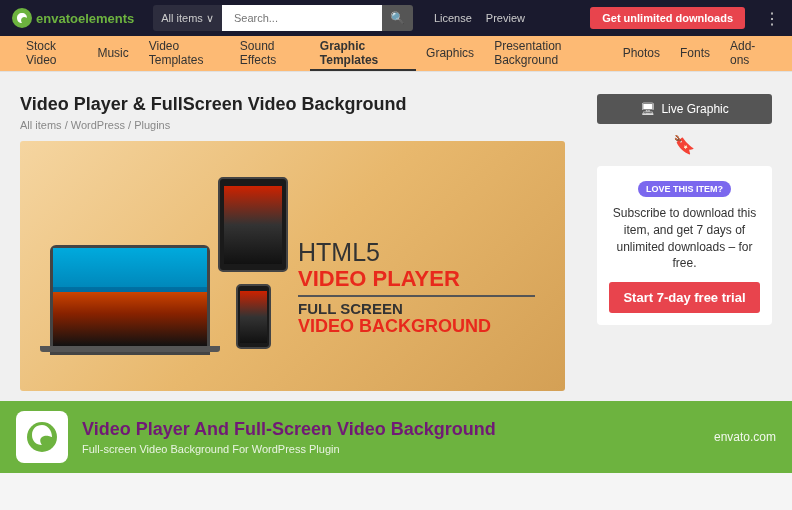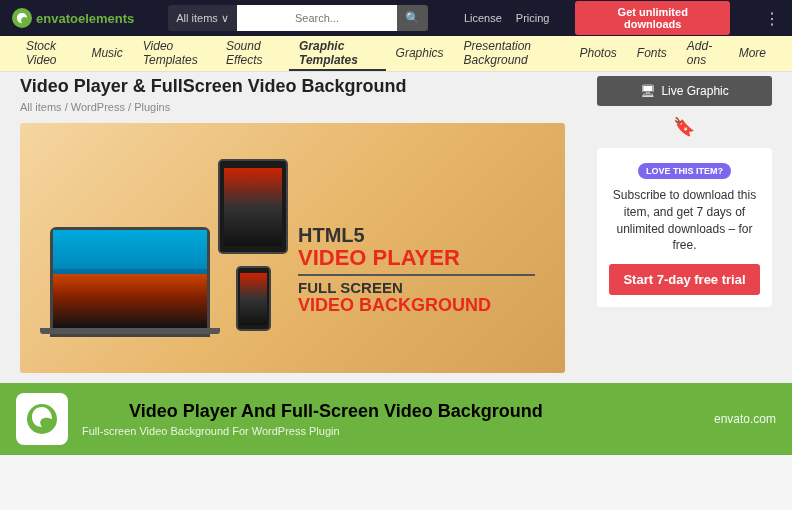--- a/index.html
+++ b/index.html
@@ -5,21 +5,21 @@
     * { margin: 0; padding: 0; box-sizing: border-box; }
     body { font-family: Arial, sans-serif; width: 792px; height: 510px; overflow: hidden; background: #f5f5f5; }
 
     
     .top-nav {
       background: #1a1a2e;
       display: flex;
       align-items: center;
       padding: 0 12px;
       height: 36px;
-      gap: 26px;
+      gap: 11px;
     }
     .logo {
       display: flex;
       align-items: center;
       gap: 4px;
     }
     .logo-icon {
       width: 20px;
       height: 20px;
       background: #6db33f;
@@ -54,21 +54,20 @@
       gap: 3px;
     }
     .search-input {
       border: none;
       padding: 4px 12px;
       font-size: 11px;
       width: 160px;
       height: 26px;
       outline: none;
       background: white;
-      text-align: center;
     }
     .search-btn {
       background: #555;
       border: none;
       color: white;
       padding: 4px 8px;
       cursor: pointer;
       height: 26px;
       border-radius: 0 3px 3px 0;
       display: flex;
@@ -98,28 +97,27 @@
     }
     .more-icon {
       color: #ccc;
       font-size: 16px;
       cursor: pointer;
       margin-left: 8px;
     }
 
     
     .cat-nav {
-      background: #fef9c3;
+      background: #fdba74;
       border-bottom: 1px solid #e0e0e0;
       display: flex;
       align-items: center;
       padding: 0 16px;
       height: 36px;
       gap: 0;
-      font-style: italic;
     }
     .cat-nav-item {
       color: #333;
       text-decoration: none;
       font-size: 12px;
       padding: 0 10px;
       height: 100%;
       display: flex;
       align-items: center;
       cursor: pointer;
@@ -127,21 +125,21 @@
     }
     .cat-nav-item.active {
       color: #333;
       border-bottom: 2px solid #333;
       font-weight: bold;
     }
 
     
     .main-content {
       background: #f0f0f0;
-      padding: 4px 20px 10px 20px;
+      padding: 22px 20px 10px 20px;
       display: flex;
       gap: 16px;
     }
 
     
     .left-section { flex: 1; }
     .product-title {
       font-size: 18px;
       font-weight: bold;
       color: #222;
@@ -245,22 +243,22 @@
     
     .text-area {
       flex: 1;
       display: flex;
       flex-direction: column;
       align-items: flex-start;
       justify-content: center;
       padding-left: 10px;
     }
     .html5-text {
-      font-size: 20px;
-      font-weight: bold;
+      font-size: 25px;
+      font-weight: normal;
       color: #333;
       line-height: 1.1;
       margin-top: 44px;
     }
     .video-player-text {
       font-size: 22px;
       font-weight: bold;
       color: #e8291c;
       line-height: 1.1;
     }
@@ -360,23 +358,22 @@
       border-radius: 8px;
       display: flex;
       align-items: center;
       justify-content: center;
       flex-shrink: 0;
     }
     .bottom-title-area { flex: 1; }
     .bottom-title {
       font-size: 18px;
       font-weight: bold;
-      color: #000000;
+      color: #701a75;
       line-height: 1.2;
-      margin-left: 47px;
     }
     .bottom-subtitle {
       font-size: 11px;
       color: rgba(255,255,255,0.85);
       margin-top: 2px;
     }
     .bottom-source {
       font-size: 12px;
       color: rgba(255,255,255,0.9);
       margin-left: auto;
@@ -400,39 +397,38 @@
   <div class="search-container">
     <button class="all-items-btn">All items ∨</button>
     <input class="search-input" type="text" placeholder="Search..." style="">
     <button class="search-btn">
       <span style="font-size:12px;">🔍</span>
     </button>
   </div>
 
   <div class="nav-links">
     <a href="#">License</a>
-    <a href="#">Pricing</a>
+    <a href="#">Preview</a>
   </div>
 
   <button class="get-unlimited-btn">Get unlimited downloads</button>
   <span class="more-icon">⋮</span>
 </nav>
 
 <nav class="cat-nav">
   <a class="cat-nav-item">Stock Video</a>
   <a class="cat-nav-item">Music</a>
   <a class="cat-nav-item">Video Templates</a>
   <a class="cat-nav-item">Sound Effects</a>
   <a class="cat-nav-item active">Graphic Templates</a>
   <a class="cat-nav-item">Graphics</a>
   <a class="cat-nav-item">Presentation Background</a>
   <a class="cat-nav-item">Photos</a>
   <a class="cat-nav-item">Fonts</a>
   <a class="cat-nav-item">Add-ons</a>
-  <a class="cat-nav-item">More</a>
 </nav>
 
 <div class="main-content">
 
   <div class="left-section">
     <h1 class="product-title">Video Player &amp; FullScreen Video Background</h1>
     <div class="breadcrumb">
       <a href="#">All items</a>
       <span> / </span>
       <a href="#">WordPress</a>

